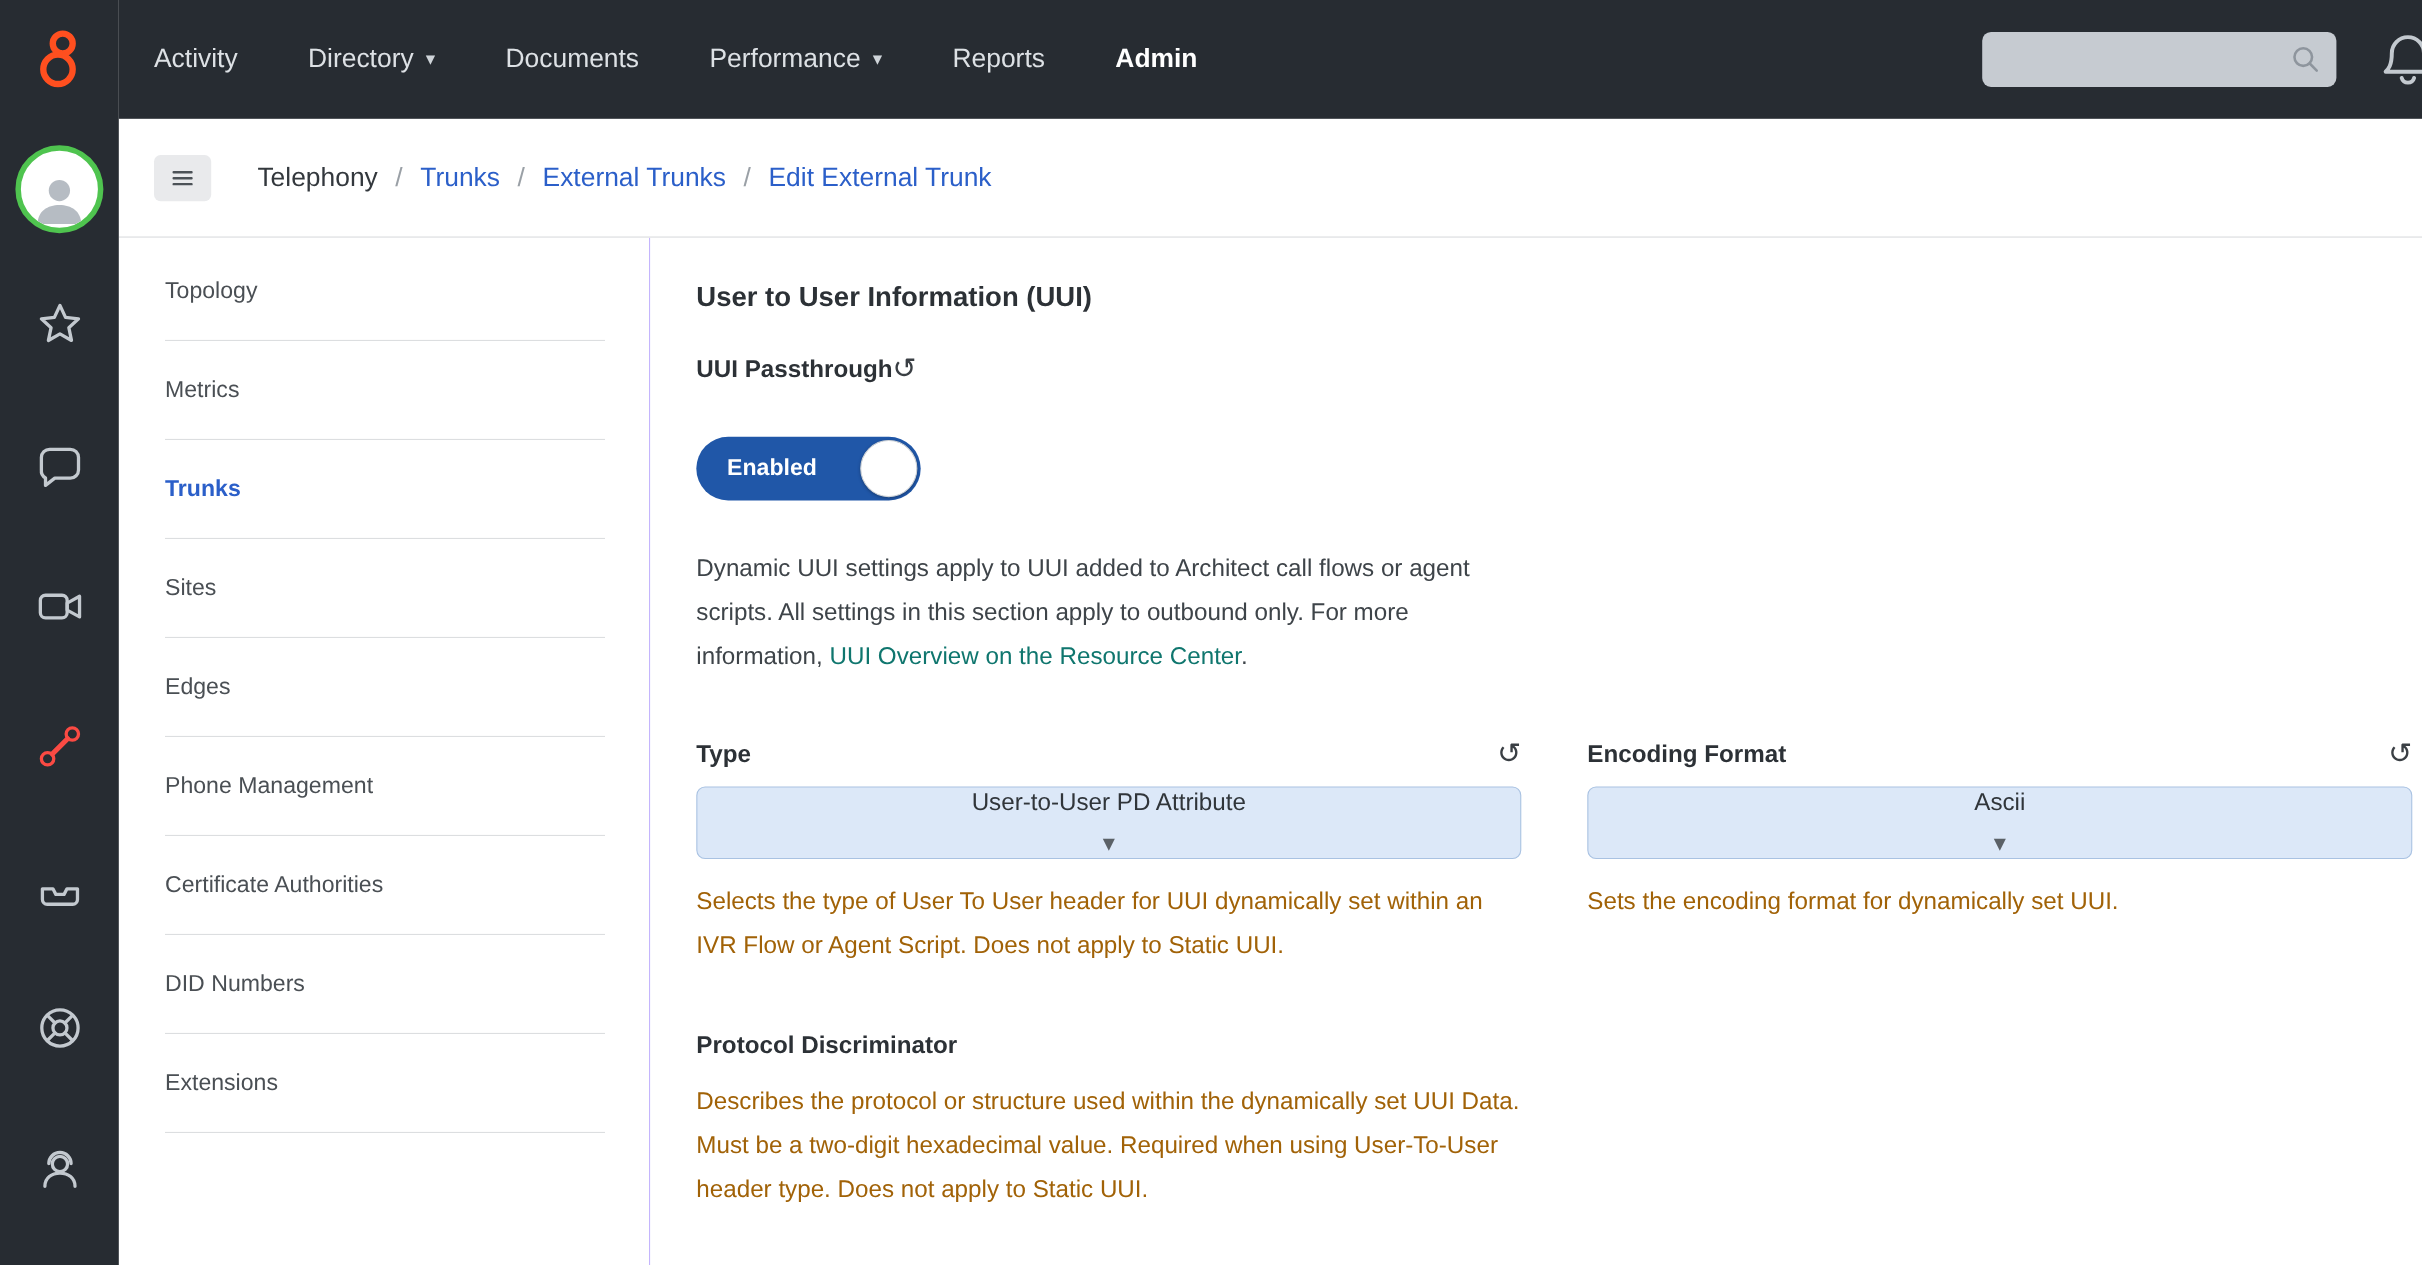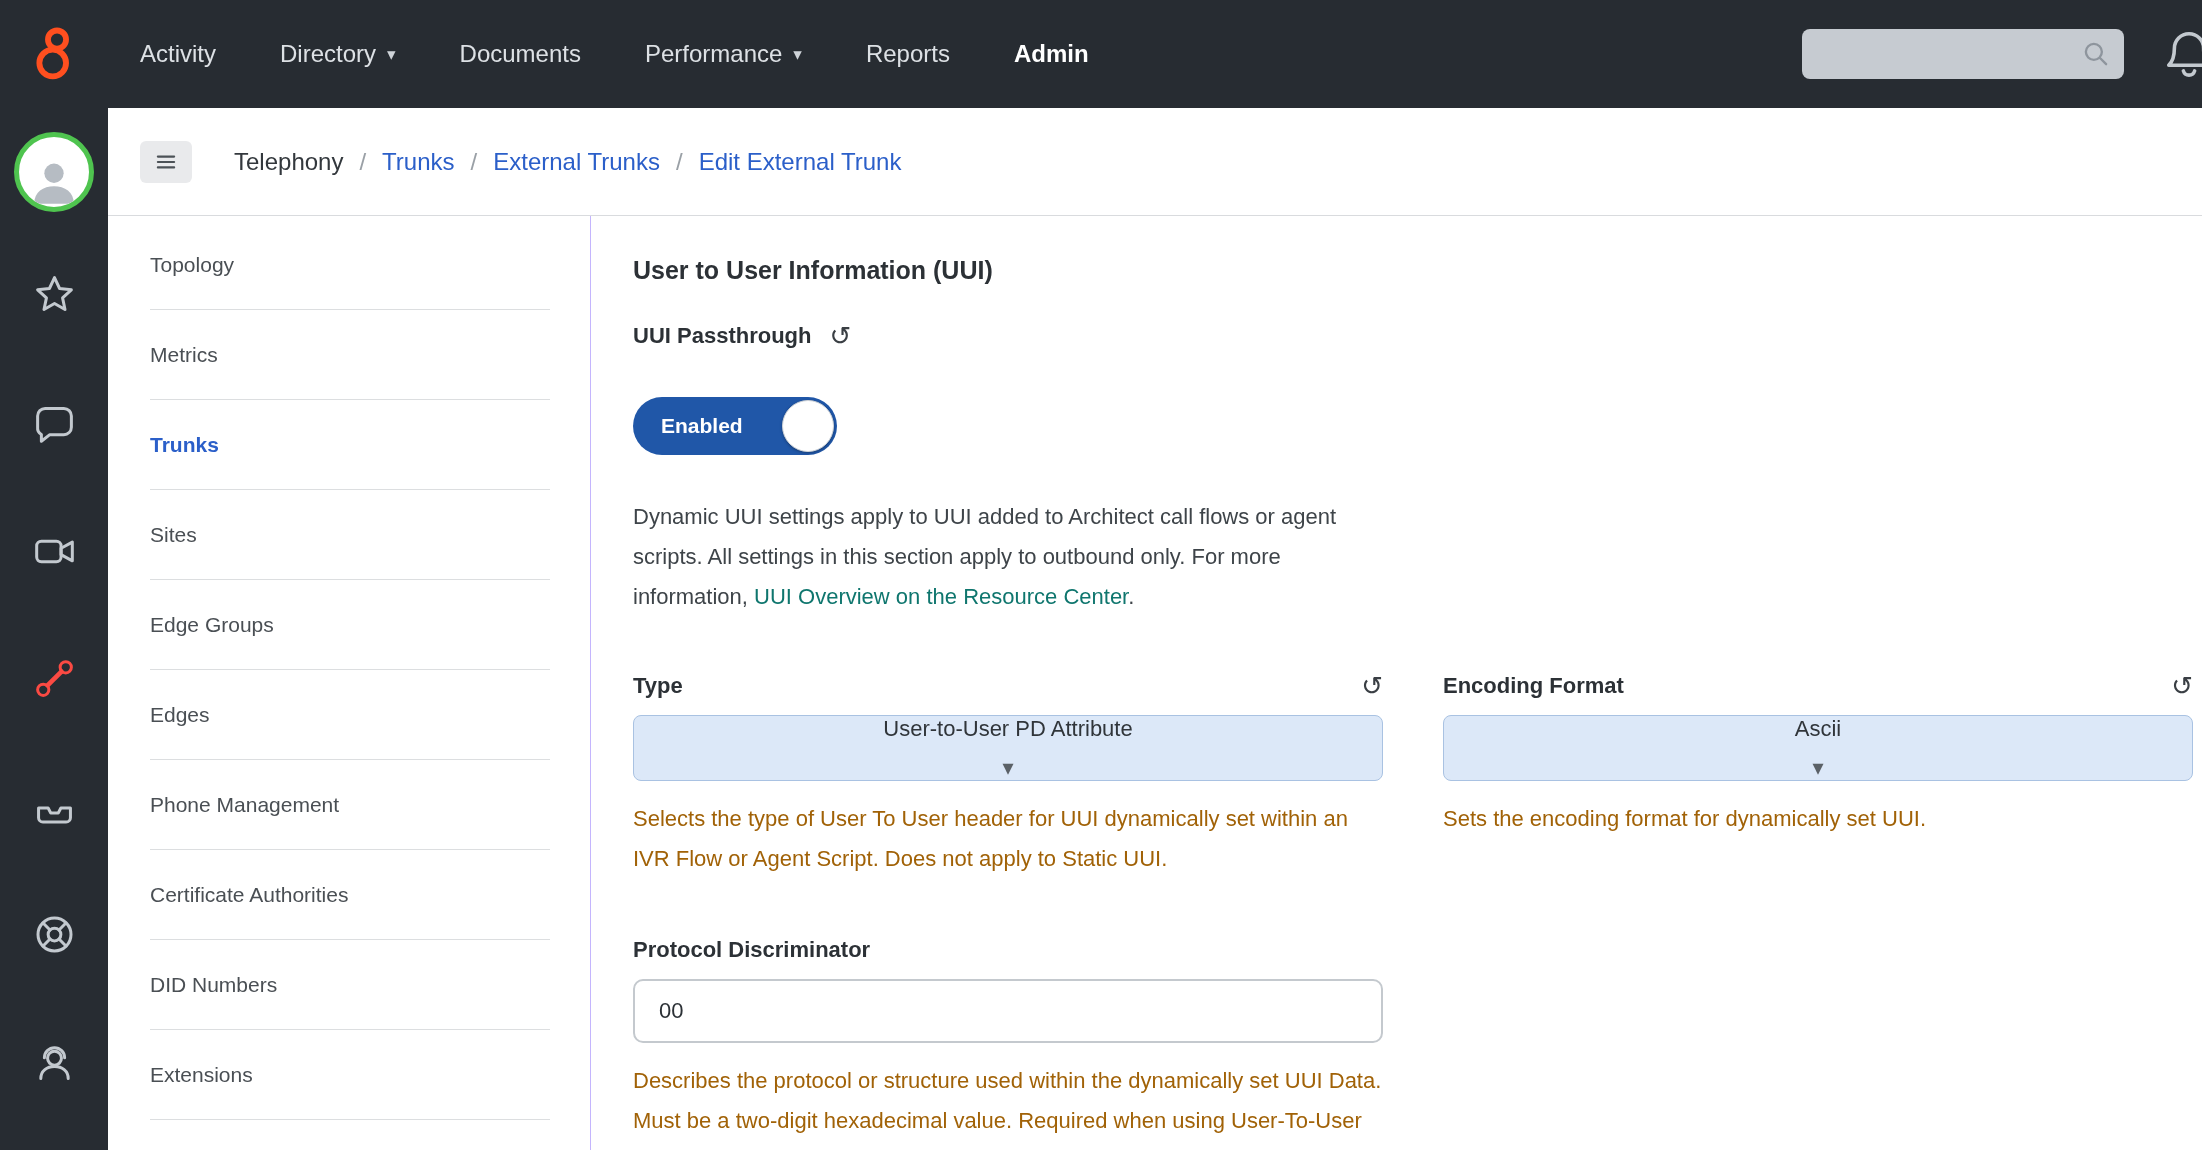--- a/index.html
+++ b/index.html
@@ -41,21 +41,21 @@
   
   .content { position:absolute; left:108px; right:0; top:216px; bottom:0; display:flex; background:#ffffff; }
   .sidebar { width:483px; flex:none; border-right:1px solid #c4b5fd; padding-top:4px; overflow:hidden; }
   .side-item { height:90px; margin:0 40px 0 42px; display:flex; align-items:center; font-size:21px; color:#4a4f54; border-bottom:1px solid #dcdee0; cursor:pointer; }
   .side-item.active { color:#2b5fc9; font-weight:700; }
   .main { flex:1; padding:40px 0 0 42px; overflow:hidden; }
 
   .section-title { font-size:25px; font-weight:700; color:#2c3136; margin-bottom:38px; }
   .field-label { font-size:22px; font-weight:700; color:#2c3136; }
   .reset-icon { font-family:"DejaVu Sans", sans-serif; font-size:26px; color:#3a3f44; cursor:pointer; line-height:1; }
-  .passthrough-row { display:flex; align-items:center; gap:18px; margin-bottom:12px; }
+  .passthrough-row { display:flex; align-items:center; margin-bottom:12px; }
   .toggle { width:204px; height:58px; border-radius:29px; background:#2057a8; position:relative; cursor:pointer; margin-bottom:42px;margin-top:48px; }
   .toggle-label { position:absolute; left:28px; top:50%; transform:translateY(-50%); color:#ffffff; font-size:21px; font-weight:700; }
   .toggle-knob { position:absolute; right:3px; top:3px; width:52px; height:52px; border-radius:50%; background:#ffffff; border:1px solid #cfd3d7; box-shadow:0 1px 3px rgba(0,0,0,.3); }
   .desc { width:762px; font-size:22px; line-height:40px; color:#3e4449; }
   .desc .link-blue { color:#0f766e; text-decoration:none; cursor:pointer; }
 
   .fields-row { display:flex; gap:60px; margin-top:56px; }
   .field-col { width:750px; flex:none; }
   .label-row { display:flex; justify-content:space-between; align-items:center; margin-bottom:16px; }
   .select { height:66px; background:#dce8f8; border:1px solid #a9c2e2; border-radius:8px; display:flex; align-items:center; justify-content:space-between; padding:0 22px; font-size:22px; color:#30353a; cursor:pointer;flex-direction:column; }
@@ -183,21 +183,20 @@
   </nav>
 </div>
 
 <div class="content">
 
   <nav class="sidebar">
     <div class="side-item">Topology</div>
     <div class="side-item">Metrics</div>
     <div class="side-item active">Trunks</div>
     <div class="side-item">Sites</div>
-    <div class="side-item">Edge Groups</div>
     <div class="side-item">Edges</div>
     <div class="side-item">Phone Management</div>
     <div class="side-item">Certificate Authorities</div>
     <div class="side-item">DID Numbers</div>
     <div class="side-item">Extensions</div>
   </nav>
 
   <main class="main">
     <h2 class="section-title">User to User Information (UUI)</h2>
 
@@ -236,17 +235,16 @@
         <div class="select">
           <span>Ascii</span>
           <span class="select-chevron">▾</span>
         </div>
         <div class="help">Sets the encoding format for dynamically set UUI.</div>
       </div>
     </div>
 
     <div class="protocol-block">
       <div class="field-label">Protocol Discriminator</div>
-      <input class="text-input" type="text" value="00" style="">
       <div class="help">Describes the protocol or structure used within the dynamically set UUI Data. Must be a two-digit hexadecimal value. Required when using User-To-User header type. Does not apply to Static UUI.</div>
     </div>
   </main>
 </div>
 
 </body></html>

